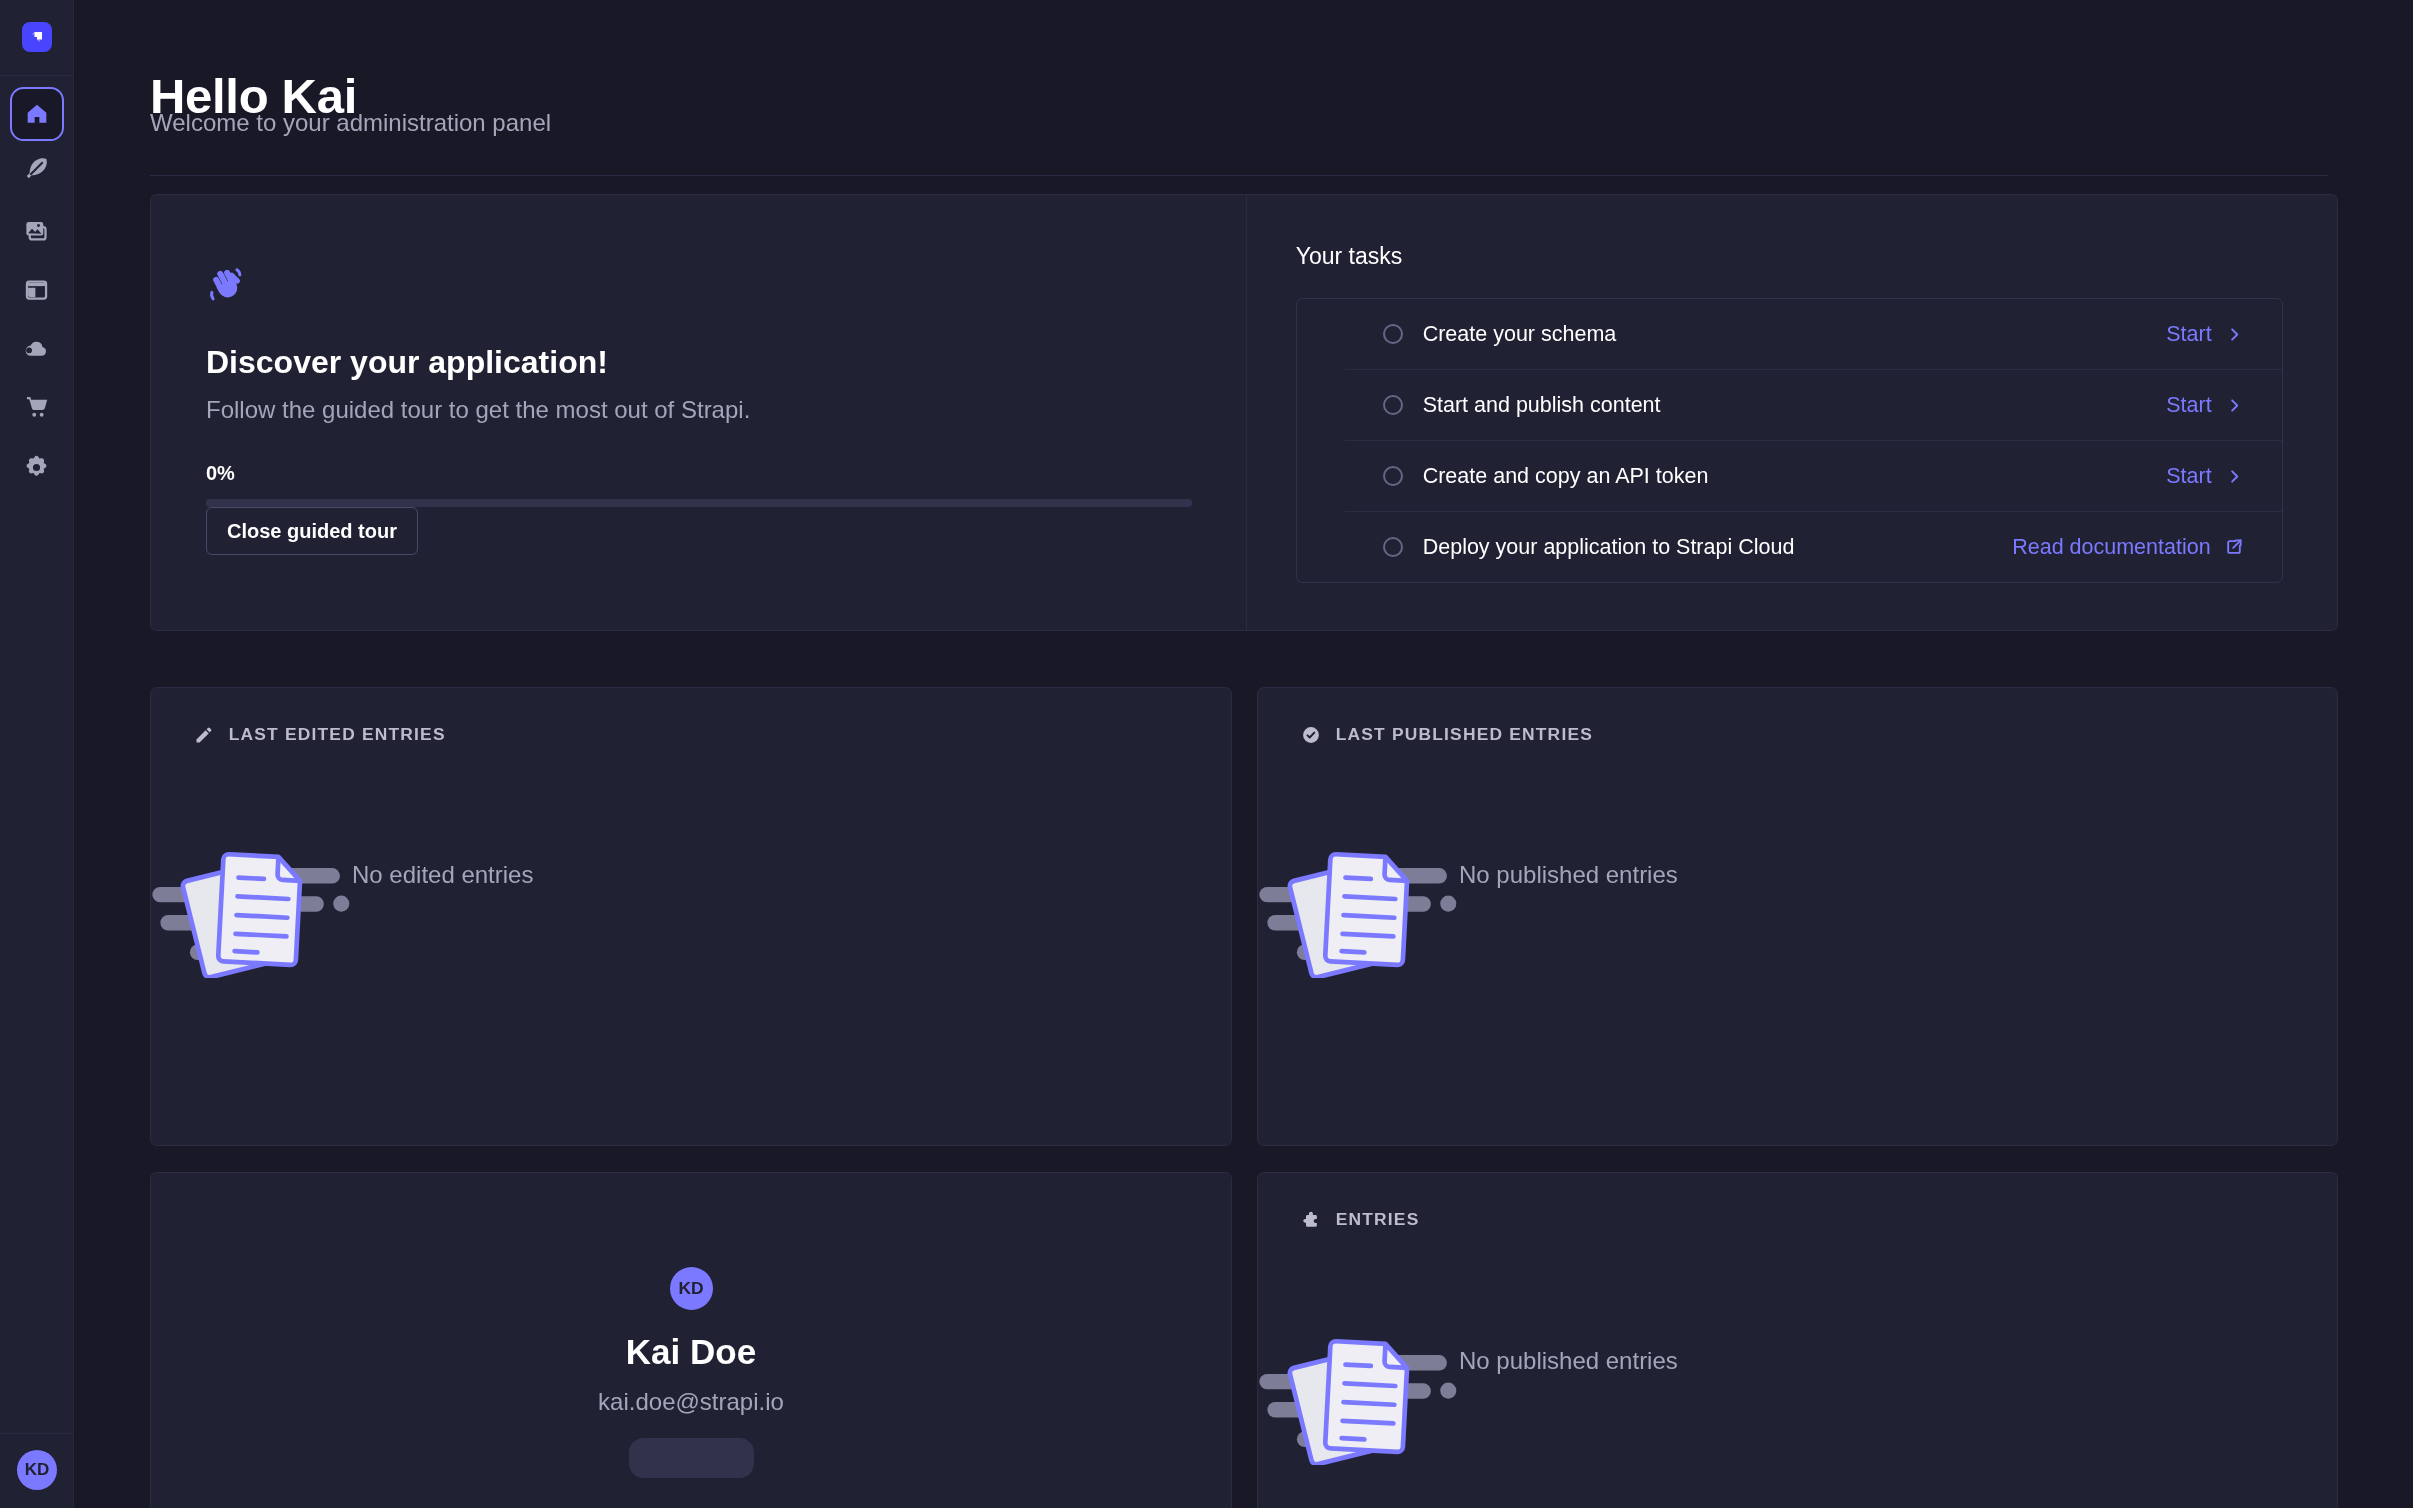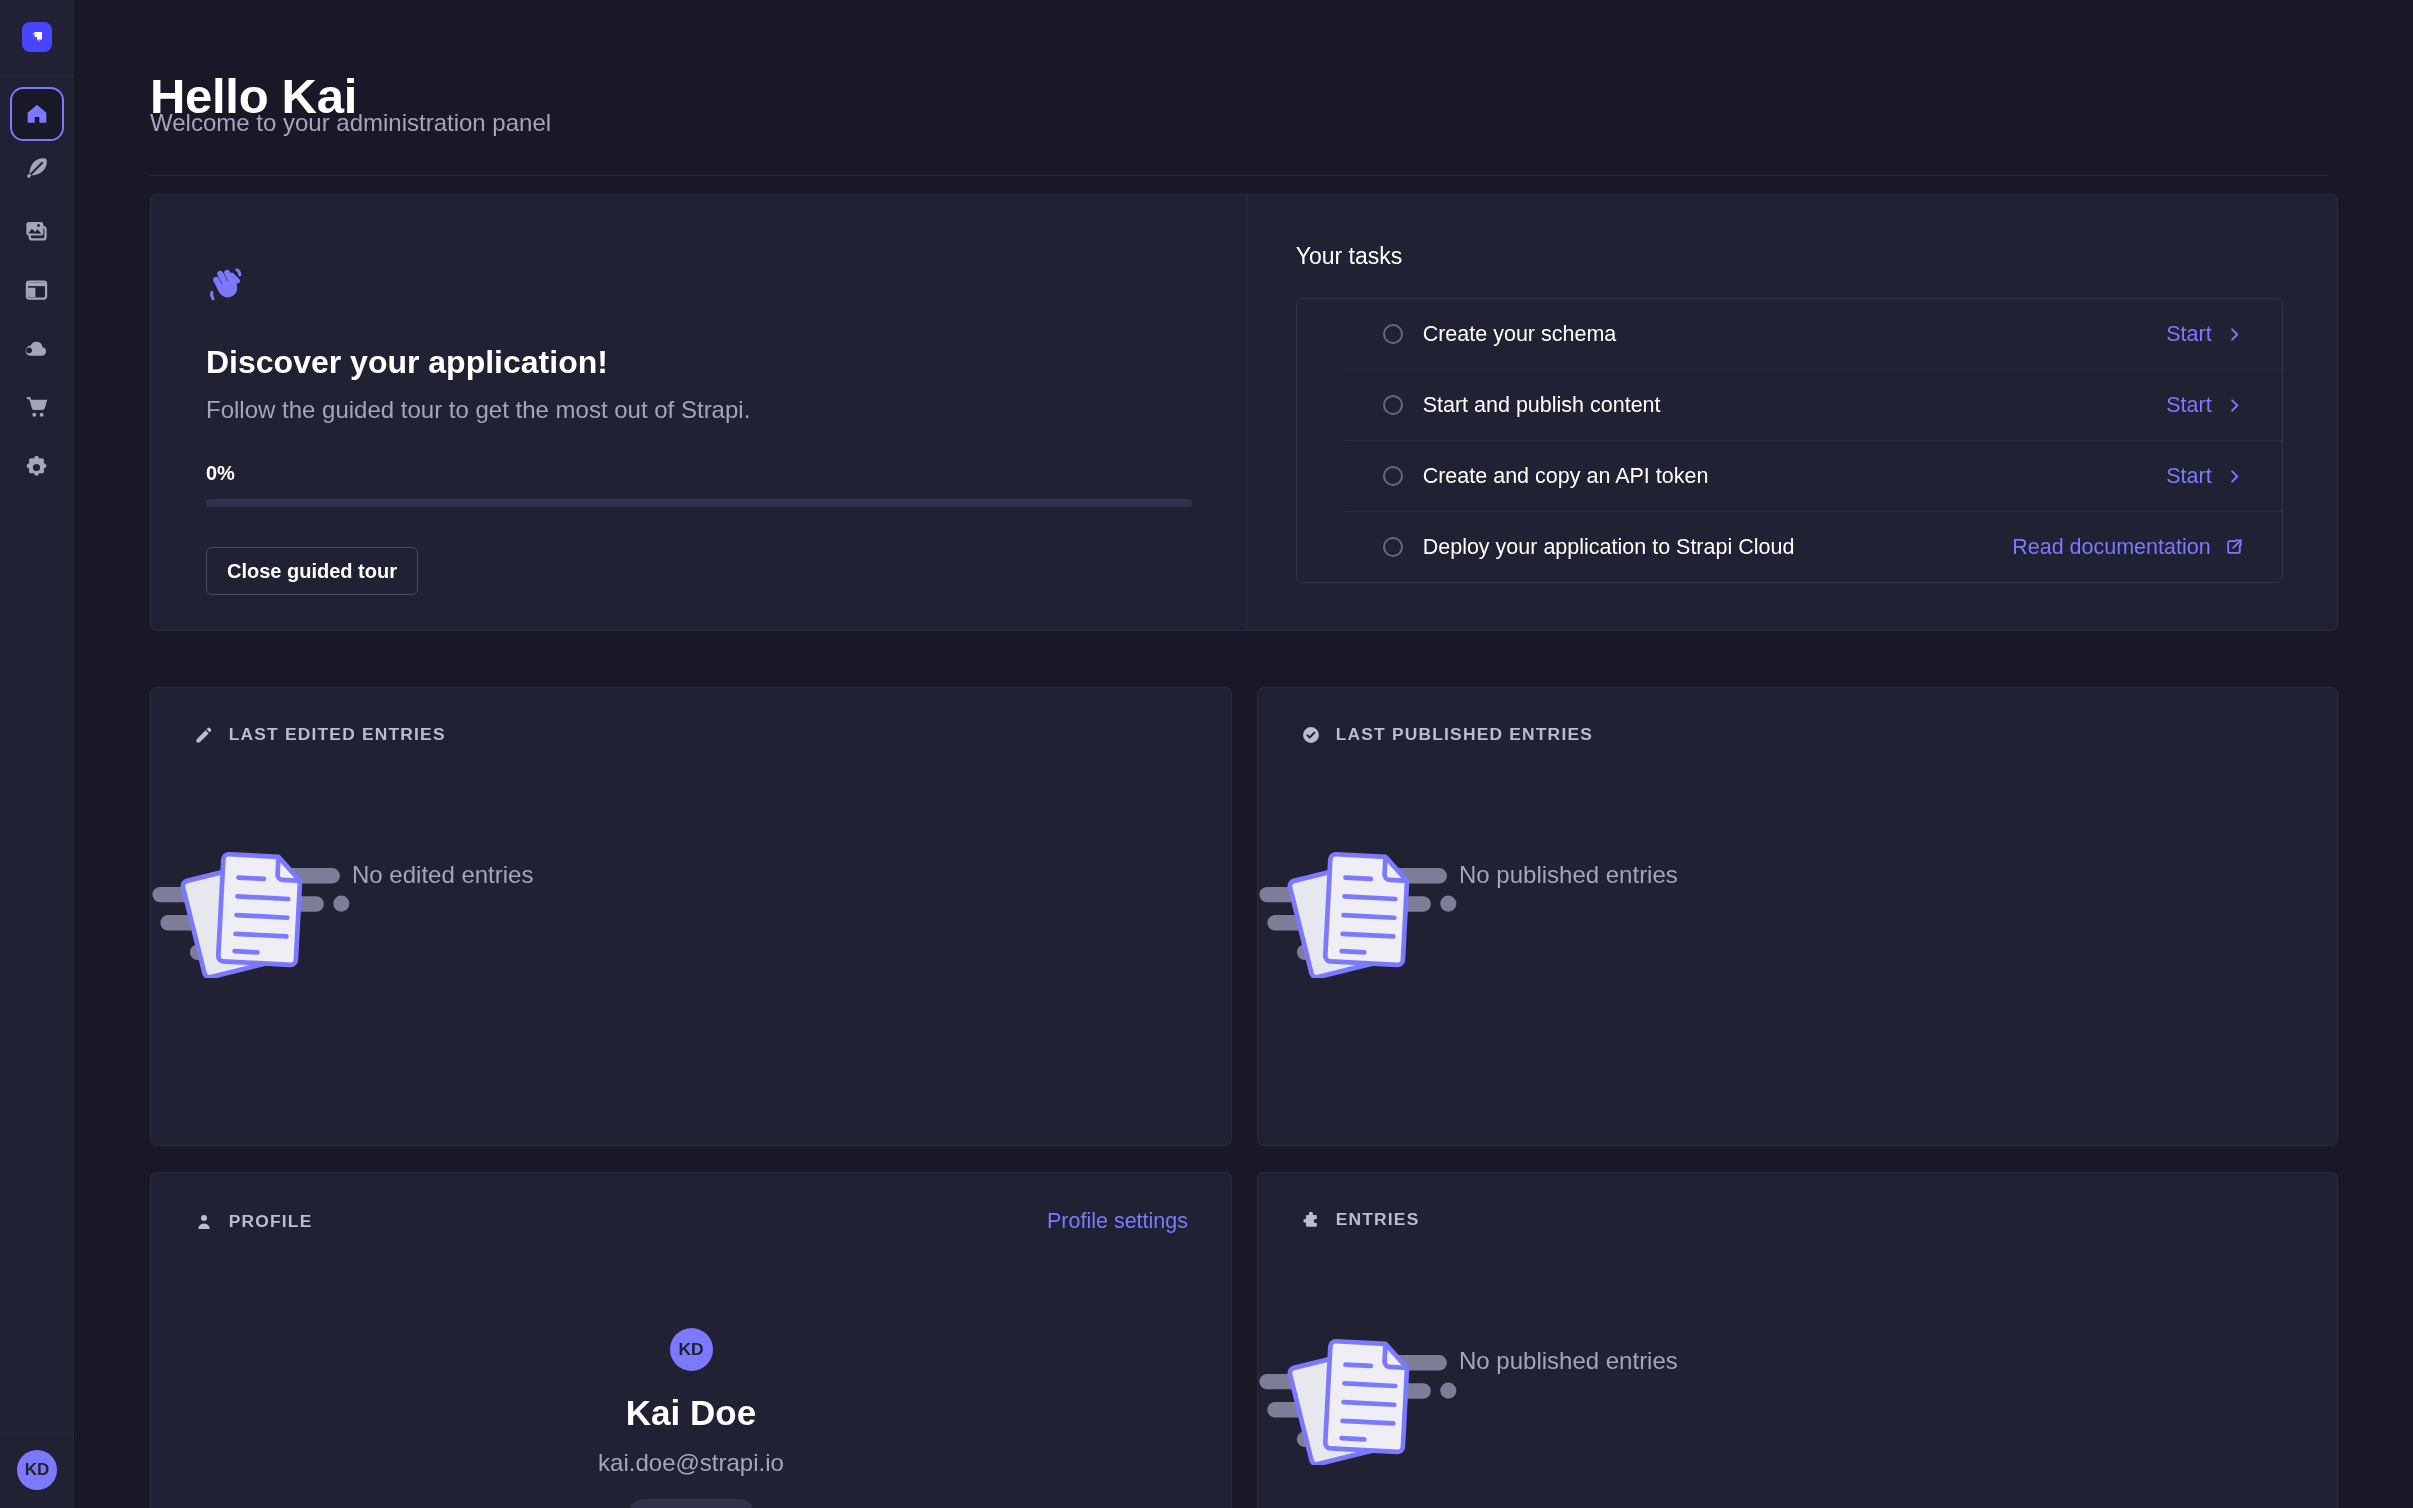--- a/index.html
+++ b/index.html
@@ -28,21 +28,21 @@
 
   
   .tour-card{position:absolute;left:150px;top:194px;width:2188px;height:437px;background:#212134;
              border:0.7px solid #2b2b44;border-radius:6.7px;box-sizing:border-box;display:flex;}
   .tour-left{width:1095px;padding:70px 0 0 55px;box-sizing:border-box;}
   .tour-title{margin-top:39px;font-size:32px;font-weight:bold;}
   .tour-desc{margin-top:14.7px;font-size:24px;color:#a5a5ba;}
   .tour-progress-label{margin-top:38px;font-size:20px;font-weight:600;}
   .tour-track{margin-top:14.7px;width:986px;height:8px;border-radius:4px;background:#32324d;overflow:hidden;}
   .tour-fill{height:100%;width:0;background:#7b79ff;}
-  .close-btn{margin-top:40px;display:inline-block;padding:11.4px 20px;font-size:20px;font-weight:600;
+  .close-btn{display:inline-block;padding:11.4px 20px;font-size:20px;font-weight:600;
              font-family:"Liberation Sans",sans-serif;color:#fff;background:transparent;
              border:0.7px solid #4a4a6a;border-radius:6px;cursor:pointer;}
   .tour-sep{width:0.7px;background:#2b2b44;}
   .tour-right{flex:1;padding:48px 54px 0 49px;box-sizing:border-box;}
   .tasks-title{font-size:23px;font-weight:400;}
   .tasks-box{margin-top:28px;border:0.7px solid #32324d;border-radius:6.7px;padding-left:48px;}
   .task-row{height:70px;display:flex;align-items:center;padding:0 38px;border-top:0.7px solid #2b2b44;cursor:pointer;}
   .task-row:first-child{border-top:none;}
   .task-radio{width:20px;height:20px;box-sizing:border-box;border:2px solid #666687;border-radius:50%;flex:none;}
   .task-label{margin-left:20px;font-size:21.5px;color:#ffffff;}
@@ -276,28 +276,20 @@
       </div>
       <div class="empty">
         <svg class="illu illu-m1" viewBox="0 0 300 200" width="201" height="134">
             <use href="#empty-docs"></use>
           </svg>
         <div class="empty-text">No published entries</div>
       </div>
     </div>
 
     <div class="widget w-row2">
-      <div class="widget-head">
-        <svg viewBox="0 0 24 24" width="20" height="20">
-          <circle cx="12" cy="7.3" r="3.6" fill="#bcbccd"></circle>
-          <path d="M5.2 20.5a6.8 6.8 0 0 1 13.6 0z" fill="#bcbccd"></path>
-        </svg>
-        <span class="wh-label">PROFILE</span>
-        <a class="widget-link">Profile settings</a>
-      </div>
       <div class="profile-body">
         <div class="p-avatar">KD</div>
         <div class="p-name">Kai Doe</div>
         <div class="p-email">kai.doe@strapi.io</div>
         <div class="p-badge"></div>
       </div>
     </div>
 
     <div class="widget w-row2">
       <div class="widget-head">

